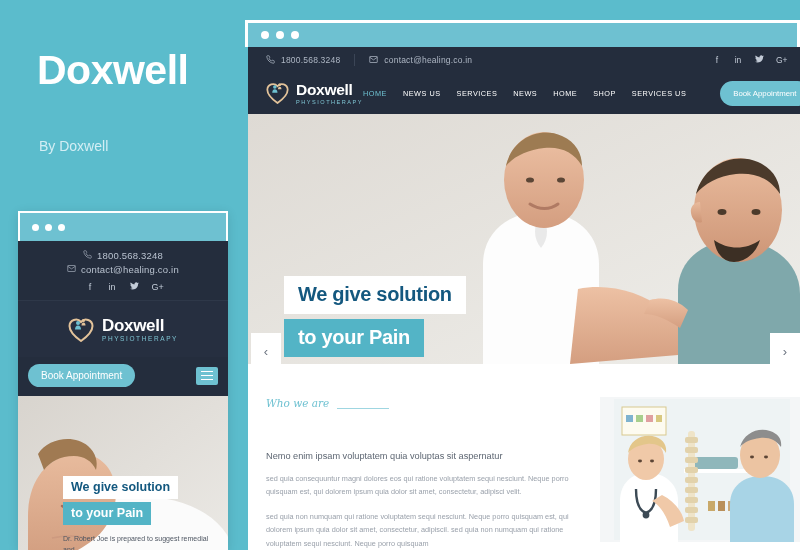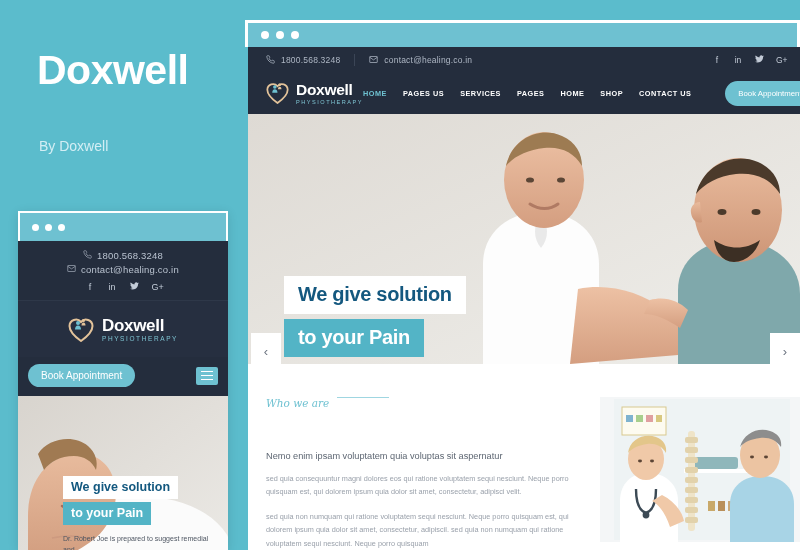--- a/index.html
+++ b/index.html
@@ -101,21 +101,21 @@
   .tb-social span { width:8px; text-align:center; display:block; }
 
   .navbar {
     background:#242d3d; height:41px; display:flex; align-items:center;
     padding:0 13px 0 18px; position:relative; z-index:4;
   }
   .nav-logo { display:flex; align-items:center; gap:7px; }
   .nl-name { font-size:15.5px; font-weight:bold; color:#ffffff; letter-spacing:-0.3px; line-height:1; }
   .nl-tag { font-size:5.6px; color:#7fc4d2; letter-spacing:1.5px; margin-top:2px; }
   .nav-menu { margin-left:auto; display:flex; align-items:center; gap:16px; }
-  .nav-link { font-size:7.3px; font-weight:bold; color:#ffffff; letter-spacing:.5px; white-space:nowrap; }
+  .nav-link { font-size:7.3px; font-weight:normal; color:#ffffff; letter-spacing:.5px; white-space:nowrap; }
   .nav-link.active { color:#6ec1d1; }
   .nav-cta {
     margin-left:18px; background:#6ec1d1; color:#ffffff; font-size:7.8px;
     border-radius:14px; padding:8px 13px; white-space:nowrap;
   }
 
   
   .hero { position:relative; height:250px; overflow:hidden; background:#1d4ed8; }
   .hero-img { position:absolute; inset:0; }
   .hero-content { position:absolute; left:36px; top:0; width:260px; }
@@ -127,21 +127,21 @@
     position:absolute; top:219px; width:30px; height:37px; background:#ffffff;
     display:flex; align-items:center; justify-content:center;
     color:#6d7581; font-size:13px;
   }
   .arrow.left { left:3px; }
   .arrow.right { right:0px; }
 
   
   .about { padding:33px 0 0 18px; display:flex; }
   .about-left { width:320px; }
-  .eyebrow { display:flex; align-items:flex-start; gap:8px; }
+  .eyebrow { display:flex; align-items:flex-end; gap:8px; }
   .eyebrow-txt { font-family:"DejaVu Serif", serif; font-style:italic;
                  color:#6ec1d1; font-size:10.5px; }
   .eyebrow-line { width:52px; height:1px; background:#9fd6e1; }
   .about-h { color:#222b38; font-size:15.5px; font-weight:bold;
              line-height:1.33; margin-top:8px; letter-spacing:-.2px; }
   .about-lead { color:#5d6672; font-size:9.2px; margin-top:13px; }
   .about-p { color:#9aa1ab; font-size:7.3px; line-height:1.85; margin-top:11px; width:303px; }
   .about-right { margin-left:16px; position:relative; }
   .about-img { width:200px; height:145px; }
 </style>
@@ -296,26 +296,26 @@
             <path d="M31 17c-3 0-4 3-4 6h8c0-3-1-6-4-6z" fill="#e3c39a"></path>
           </svg>
         </span>
         <span>
           <span class="nl-name" style="display:block">Doxwell</span>
           <span class="nl-tag" style="display:block">PHYSIOTHERAPY</span>
         </span>
       </span>
       <span class="nav-menu">
         <span class="nav-link active">HOME</span>
-        <span class="nav-link">PAGES US</span>
+        <span class="nav-link">NEWS US</span>
         <span class="nav-link">SERVICES</span>
-        <span class="nav-link">PAGES</span>
+        <span class="nav-link">NEWS</span>
         <span class="nav-link">HOME</span>
         <span class="nav-link">SHOP</span>
-        <span class="nav-link">CONTACT US</span>
+        <span class="nav-link">SERVICES US</span>
         <span class="nav-cta">Book Appointment</span>
       </span>
     </div>
 
     <div class="hero">
       <svg class="hero-img" viewBox="0 0 552 250" preserveAspectRatio="xMidYMid slice">
         <defs>
           <linearGradient id="hbg" x1="0" y1="0" x2="1" y2="1">
             <stop offset="0" stop-color="#dedad4"></stop>
               <stop offset="1" stop-color="#efeeea"></stop>

